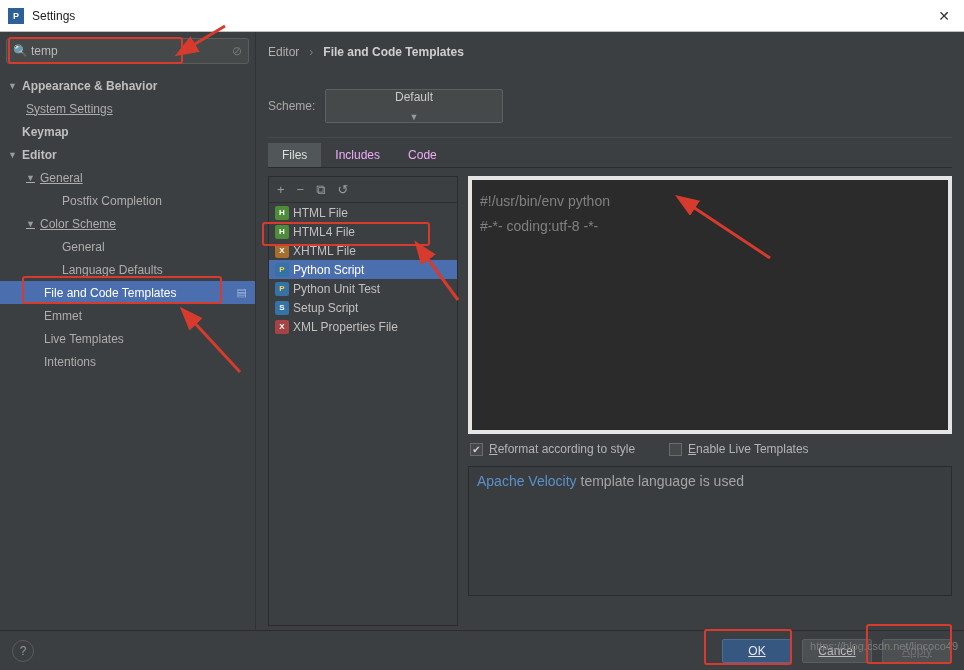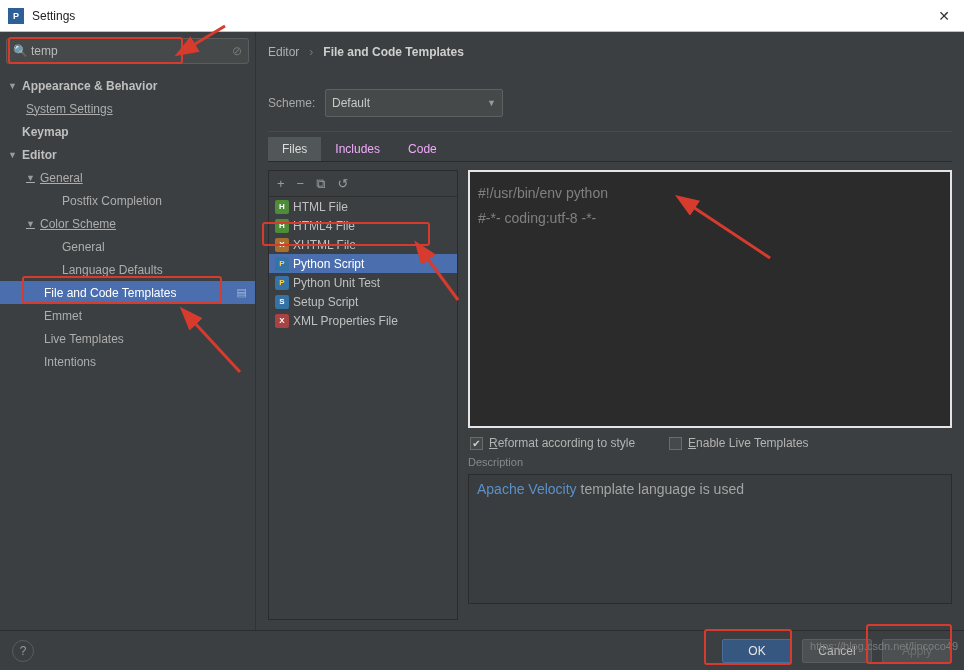--- a/index.html
+++ b/index.html
@@ -35,21 +35,21 @@
   .tree-row .end-icon { margin-left: auto; margin-right: 8px; color: #9fb7da; font-size: 11px; }
 
   
   .crumb { display: flex; align-items: center; gap: 10px; height: 20px; color: #b0b0b0; }
   .crumb .sep { color: #777; }
   .crumb .strong { color: #cfcfcf; font-weight: bold; }
 
   
   .scheme-row { display: flex; align-items: center; gap: 1px; margin-top: 27px; }
   .scheme-row .label { color: #a8a8a8; width: 56px; }
-  .combo { width: 178px; height: 28px; background: #45494a; border: 1px solid #5e6162; display: flex; align-items: center; padding: 0 6px; justify-content: space-between; color:#c9c9c9; cursor:pointer; border-radius:2px; }
+  .combo { width: 178px; height: 34px; background: #45494a; border: 1px solid #5e6162; display: flex; align-items: center; padding: 0 6px; justify-content: space-between; color:#c9c9c9; cursor:pointer; border-radius:2px;flex-direction:column; }
   .combo .caret { font-size: 9px; color:#9a9a9a; }
 
   .hr { height: 1px; background: #2c2c2c; margin: 14px 0 0 0; border-top:1px solid #4a4a4a; }
 
   
   .tabs { display:flex; margin-top:5px; border-bottom: 1px solid #2b2b2b; }
   .tab { padding: 5px 14px; color:#f0abfc; cursor:pointer; font-size:12px; }
   .tab.active { background:#515658; color:#ddd; }
 
   
@@ -61,38 +61,38 @@
   .tpl-row { height:19px; display:flex; align-items:center; padding-left:6px; cursor:pointer; color:#c0c0c0; font-size:12px; gap:4px; }
   .tpl-row.sel { background:#4b6eaf; color:#fff; }
   .fi { width:14px; height:14px; display:inline-flex; align-items:center; justify-content:center; font-size:8px; font-weight:bold; border-radius:2px; }
   .fi.h { background:#4e8c3a; color:#fff; }
   .fi.x { background:#a86e2d; color:#fff; }
   .fi.p { background:#3572A5; color:#ffcf4a; }
   .fi.s { background:#3572A5; color:#fff; }
   .fi.xm { background:#a84343; color:#fff; }
 
   .right-col { flex:1; display:flex; flex-direction:column; }
-  .editor { flex:0 0 258px; background:#2b2b2b; border:2px solid #e5e5e5; padding:10px 8px; font-family: "Consolas","Courier New",monospace; font-size:14px; color:#808080; white-space:pre; line-height:1.7; }
+  .editor { flex:0 0 258px; background:#2b2b2b; border:4px solid #e5e5e5; padding:10px 8px; font-family: "Consolas","Courier New",monospace; font-size:14px; color:#808080; white-space:pre; line-height:1.7; }
   .editor .l1 { color:#808080; }
 
   .opts { display:flex; align-items:center; gap:34px; padding:8px 2px 4px; color:#b3b3b3; }
   .chk { display:flex; align-items:center; gap:6px; cursor:pointer; }
   .chkbox { width:13px; height:13px; border:1px solid #6b6b6b; background:#45494a; display:inline-flex; align-items:center; justify-content:center; font-size:10px; color:#cfcfcf; }
   .chkbox.checked::after { content:"✔"; }
   .u { text-decoration: underline; }
 
   .desc-label { color:#888; font-size:11px; margin-top:2px; }
   .desc-box { margin-top:6px; height:130px; border:1px solid #2b2b2b; background:#3a3d3f; padding:6px 8px; font-size:14px; color:#a4a4a4; }
   .desc-box .link { color:#5a91c9; }
 
   
   .footer { position:absolute; left:0; right:0; bottom:0; height:40px; background:#3c3f41; border-top:1px solid #2c2c2c; display:flex; align-items:center; padding:0 12px; }
   .help { width:22px; height:22px; border:1px solid #5b5b5b; border-radius:50%; display:flex; align-items:center; justify-content:center; color:#999; cursor:pointer; }
   .footer .spacer { flex:1; }
-  .btn { min-width:70px; height:24px; border:1px solid #5b5e60; background:#4c5052; color:#bbb; display:inline-flex; align-items:center; justify-content:center; margin-left:10px; cursor:pointer; border-radius:2px; font-size:12px; }
+  .btn { min-width:70px; height:24px; border:1px solid #5b5e60; background:#4c5052; color:#bbb; display:inline-flex; align-items:center; justify-content:center; margin-left:10px; cursor:pointer; border-radius:2px; font-size:12px;text-decoration:underline; }
   .btn.primary { background:#365880; border-color:#486f9c; color:#e6e6e6; }
   .btn.disabled { color:#6f6f6f; }
 
   .watermark { position:absolute; right:6px; bottom:18px; color:#7d7d7d; font-size:11px; pointer-events:none; }
 
   
   .redbox { position:absolute; border:2px solid #d63b2e; border-radius:3px; pointer-events:none; }
 
   
   .overlay { position:absolute; left:0; top:0; width:964px; height:670px; pointer-events:none; }
@@ -236,21 +236,20 @@
           <div class="chk">
             <span class="chkbox checked"></span>
             <span><span class="u">R</span><span>eformat according to style</span></span>
           </div>
           <div class="chk">
             <span class="chkbox"></span>
             <span><span class="u">E</span><span>nable Live Templates</span></span>
           </div>
         </div>
 
-        <div class="desc-label">Description</div>
         <div class="desc-box">
           <span class="link">Apache Velocity</span><span> template language is used</span>
         </div>
       </div>
     </div>
   </div>
 </div>
 
 <div class="footer">
   <div class="help">?</div>

